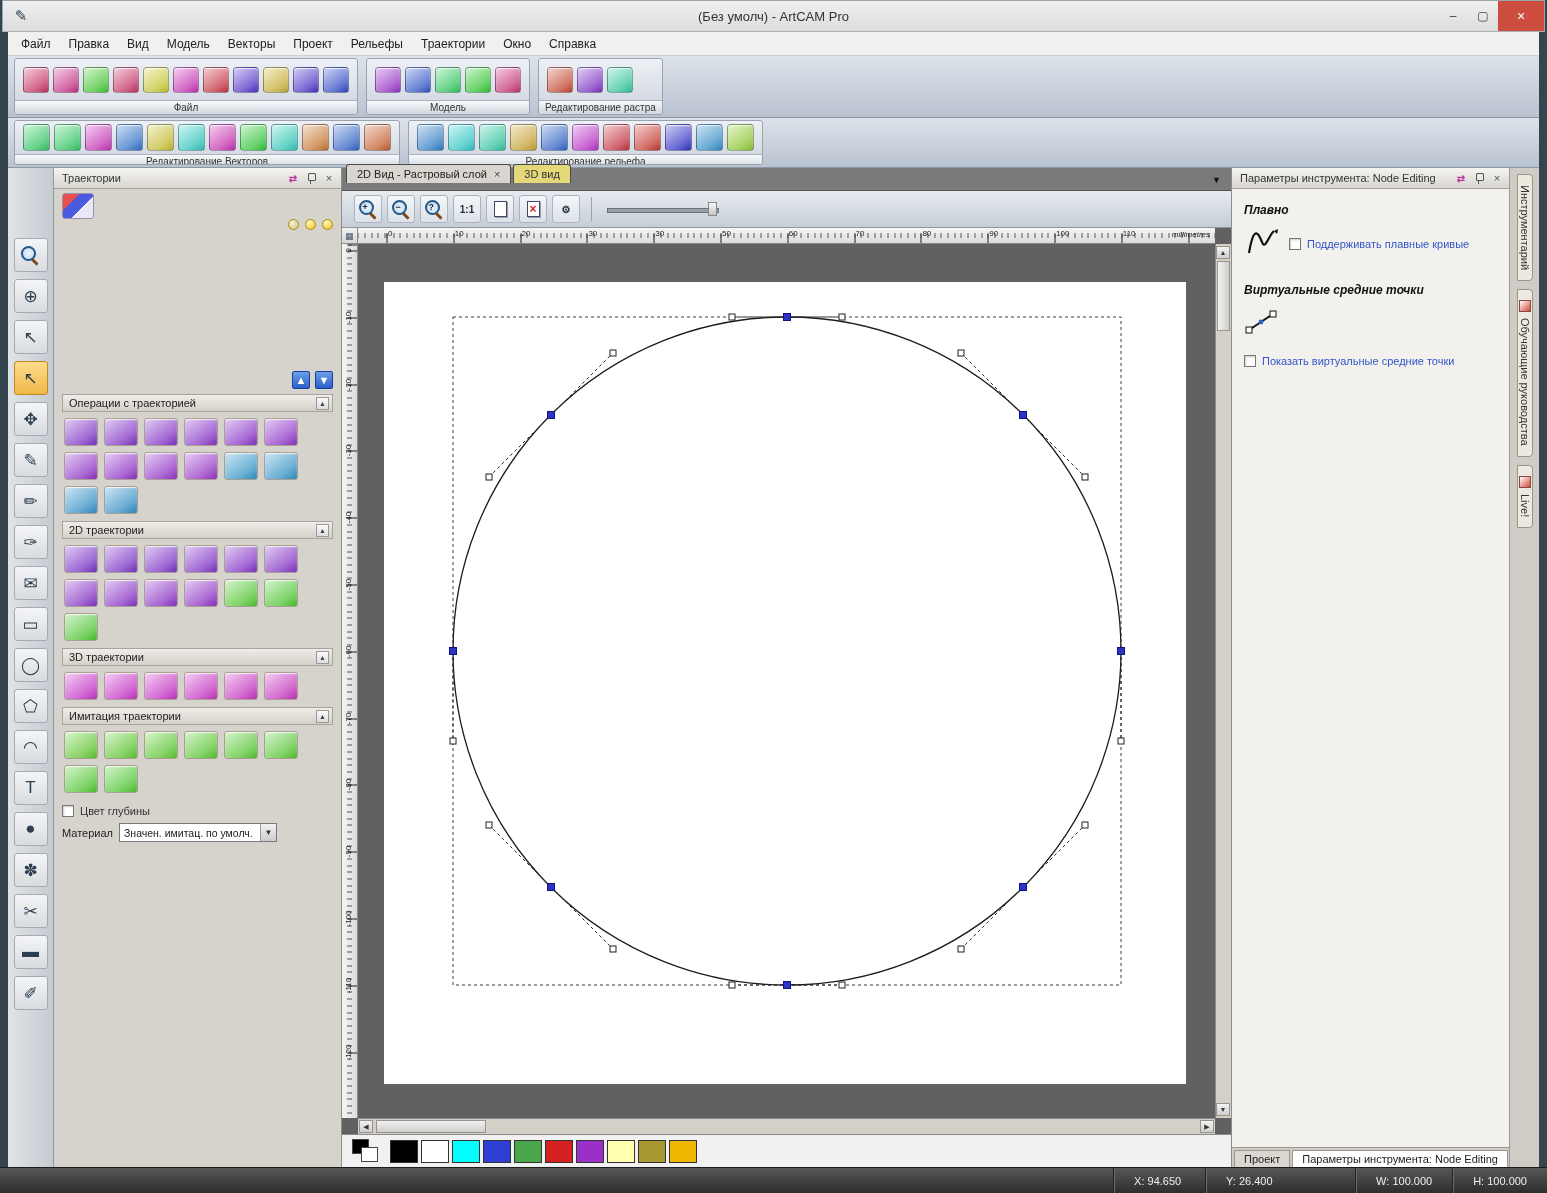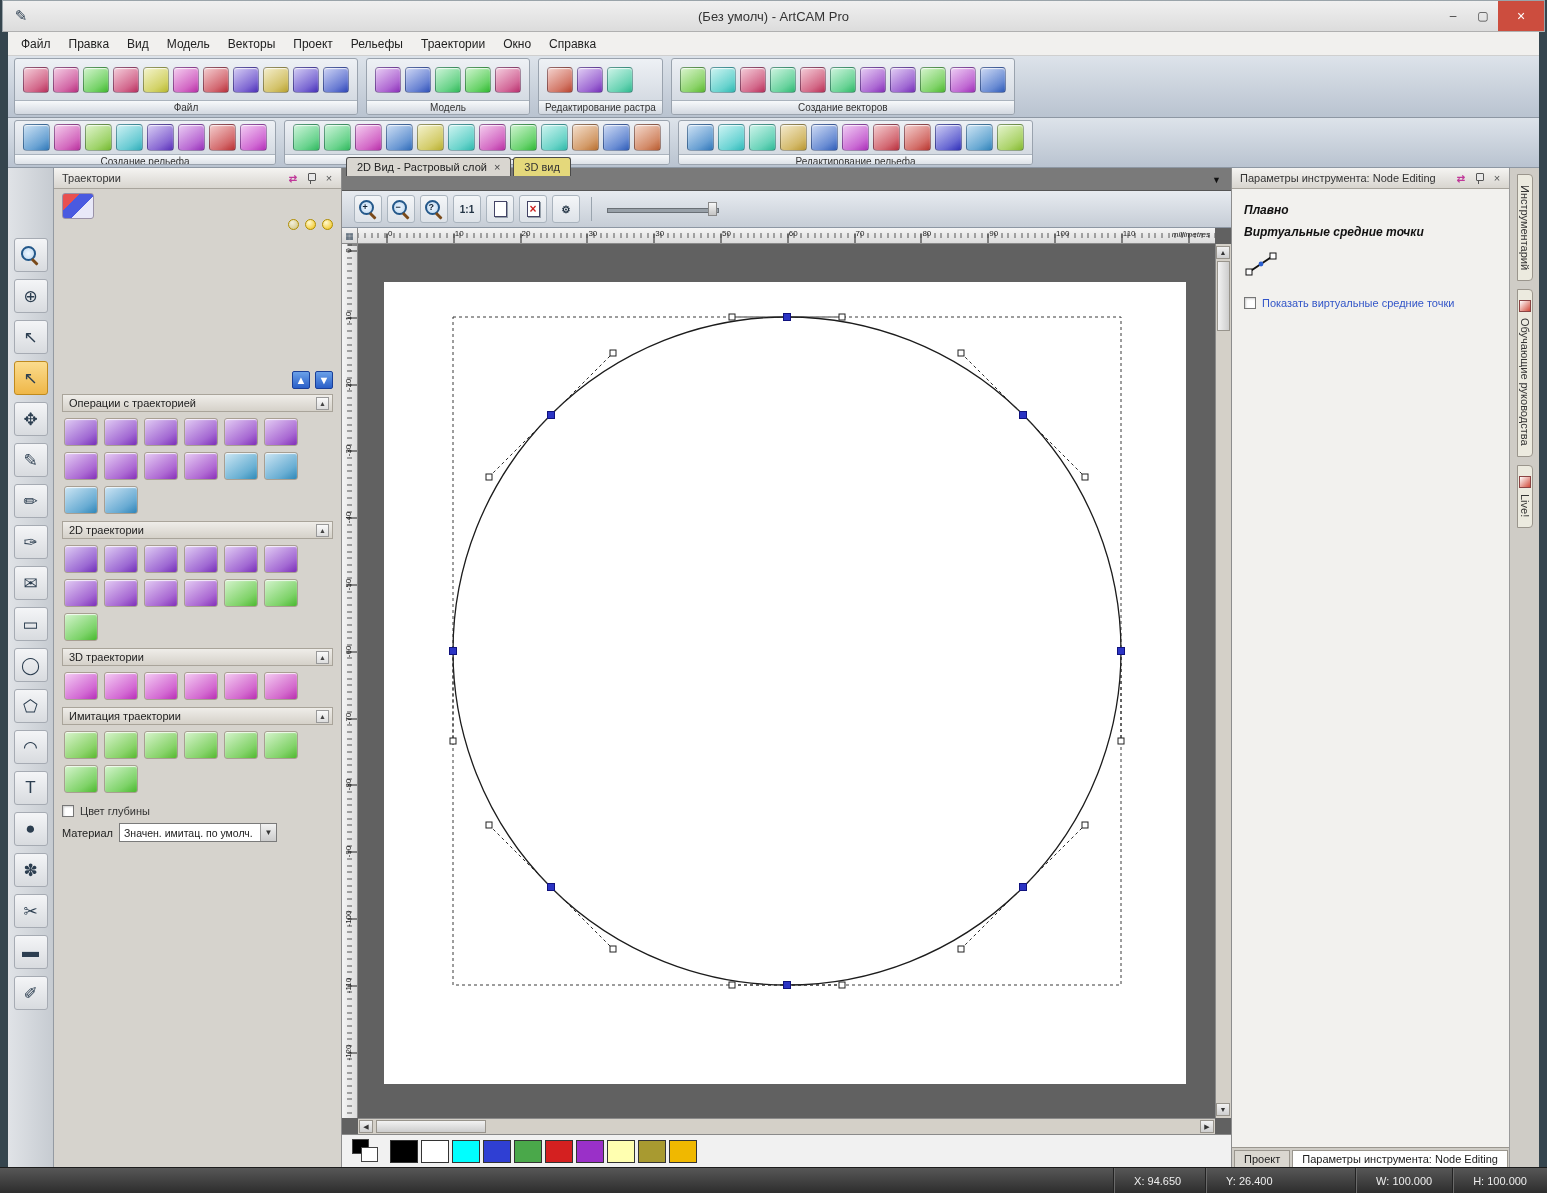--- a/index.html
+++ b/index.html
@@ -61,21 +61,21 @@
 .picon{width:34px;height:28px;border:1px solid #a89f92;border-radius:3px;box-shadow:inset 0 1px 1px rgba(255,255,255,.8)}
 .chkrow{display:flex;align-items:center;gap:6px;margin:10px 0 6px;font-size:11px;color:#333}
 .chk{width:12px;height:12px;background:#fff;border:1px solid #767676;box-shadow:inset 1px 1px 2px rgba(0,0,0,.2);flex:0 0 auto}
 .matrow{display:flex;align-items:center;gap:6px;font-size:11px;color:#222}
 .select{width:158px;height:19px;background:#fff;border:1px solid #7a7a7a;display:flex;align-items:center}
 .selval{flex:1;padding:0 4px;font-size:10.5px;white-space:nowrap;overflow:hidden}
 .selbtn{width:16px;height:100%;background:linear-gradient(#f2f2f2,#cccccc);border-left:1px solid #9a9a9a;font-size:8px;display:flex;align-items:center;justify-content:center;color:#333}
 
 
 .center{flex:1;display:flex;flex-direction:column;min-width:0;background:#6b6b6b}
-.tabbar{height:23px;background:#7a7a7a;border-bottom:1px solid #555;display:flex;align-items:flex-end;padding:2px 4px 14px;position:relative;flex:0 0 auto}
+.tabbar{height:23px;background:#7a7a7a;border-bottom:1px solid #555;display:flex;align-items:flex-end;padding:2px 4px 7px;position:relative;flex:0 0 auto}
 .vtab{display:flex;align-items:center;gap:7px;padding:3px 10px;font-size:11px;border:1px solid #4a4a4a;border-bottom:none;border-radius:3px 3px 0 0}
 .vtab.active{background:#d9d6d0;color:#222}
 .vtab.alt{background:#e4d87b;color:#333;margin-left:2px}
 .tabclose{font-size:11px;color:#444;line-height:1}
 .tablist{position:absolute;right:10px;top:7px;color:#111;font-size:9px}
 .viewbar{height:37px;background:linear-gradient(#e7ebf0,#c6cdd6);border-bottom:1px solid #8d97a3;display:flex;align-items:center;gap:5px;padding:0 12px;flex:0 0 auto}
 .vicon{width:28px;height:28px;border:1px solid #aab4be;border-radius:3px;background:linear-gradient(#f4f6f8,#dde2e8);display:flex;align-items:center;justify-content:center;font-size:10px;font-weight:bold;color:#234}
 .mag{position:relative;width:21px;height:21px;font-size:9px;font-weight:bold;color:#123}
 .mag::before{content:'';position:absolute;left:1px;top:1px;width:11px;height:11px;border:2px solid #24588a;border-radius:50%;background:radial-gradient(#eef6ff,#bdd7ee)}
 .mag::after{content:'';position:absolute;left:13px;top:13px;width:8px;height:3px;background:#7a4a1a;border-radius:1px;transform:rotate(45deg);transform-origin:0 0}
@@ -198,51 +198,22 @@
         <div class="tlabel">Модель</div>
       </div>
       <div class="tgroup">
         <div class="ticons">
           <div class="ticon" style="background: linear-gradient(145deg, rgb(244, 210, 205) 0%, rgb(211, 121, 105) 70%, rgb(184, 67, 46) 100%);"></div>
           <div class="ticon" style="background: linear-gradient(145deg, rgb(224, 205, 244) 0%, rgb(158, 105, 211) 70%, rgb(115, 46, 184) 100%);"></div>
           <div class="ticon" style="background: linear-gradient(145deg, rgb(205, 244, 232) 0%, rgb(105, 211, 179) 70%, rgb(46, 184, 142) 100%);"></div>
         </div>
         <div class="tlabel">Редактирование растра</div>
       </div>
-      <div class="tgroup">
-        <div class="ticons">
-          <div class="ticon" style="background: linear-gradient(145deg, rgb(217, 244, 205) 0%, rgb(139, 211, 105) 70%, rgb(90, 184, 46) 100%);"></div>
-          <div class="ticon" style="background: linear-gradient(145deg, rgb(205, 244, 242) 0%, rgb(105, 211, 206) 70%, rgb(46, 184, 177) 100%);"></div>
-          <div class="ticon" style="background: linear-gradient(145deg, rgb(244, 205, 217) 0%, rgb(211, 105, 139) 70%, rgb(184, 46, 90) 100%);"></div>
-          <div class="ticon" style="background: linear-gradient(145deg, rgb(205, 244, 224) 0%, rgb(105, 211, 158) 70%, rgb(46, 184, 115) 100%);"></div>
-          <div class="ticon" style="background: linear-gradient(145deg, rgb(244, 205, 216) 0%, rgb(211, 105, 135) 70%, rgb(184, 46, 85) 100%);"></div>
-          <div class="ticon" style="background: linear-gradient(145deg, rgb(205, 244, 221) 0%, rgb(105, 211, 149) 70%, rgb(46, 184, 103) 100%);"></div>
-          <div class="ticon" style="background: linear-gradient(145deg, rgb(230, 205, 244) 0%, rgb(172, 105, 211) 70%, rgb(133, 46, 184) 100%);"></div>
-          <div class="ticon" style="background: linear-gradient(145deg, rgb(225, 205, 244) 0%, rgb(160, 105, 211) 70%, rgb(117, 46, 184) 100%);"></div>
-          <div class="ticon" style="background: linear-gradient(145deg, rgb(213, 244, 205) 0%, rgb(128, 211, 105) 70%, rgb(76, 184, 46) 100%);"></div>
-          <div class="ticon" style="background: linear-gradient(145deg, rgb(237, 205, 244) 0%, rgb(192, 105, 211) 70%, rgb(158, 46, 184) 100%);"></div>
-          <div class="ticon" style="background: linear-gradient(145deg, rgb(205, 217, 244) 0%, rgb(105, 139, 211) 70%, rgb(46, 90, 184) 100%);"></div>
-        </div>
-        <div class="tlabel">Создание векторов</div>
-      </div>
     </div>
   <div class="tbrow row2">
-      <div class="tgroup">
-        <div class="ticons">
-          <div class="ticon" style="background: linear-gradient(145deg, rgb(205, 226, 244) 0%, rgb(105, 162, 211) 70%, rgb(46, 119, 184) 100%);"></div>
-          <div class="ticon" style="background: linear-gradient(145deg, rgb(244, 205, 236) 0%, rgb(211, 105, 190) 70%, rgb(184, 46, 156) 100%);"></div>
-          <div class="ticon" style="background: linear-gradient(145deg, rgb(224, 244, 205) 0%, rgb(158, 211, 105) 70%, rgb(115, 184, 46) 100%);"></div>
-          <div class="ticon" style="background: linear-gradient(145deg, rgb(205, 241, 244) 0%, rgb(105, 203, 211) 70%, rgb(46, 172, 184) 100%);"></div>
-          <div class="ticon" style="background: linear-gradient(145deg, rgb(216, 205, 244) 0%, rgb(137, 105, 211) 70%, rgb(87, 46, 184) 100%);"></div>
-          <div class="ticon" style="background: linear-gradient(145deg, rgb(234, 205, 244) 0%, rgb(185, 105, 211) 70%, rgb(149, 46, 184) 100%);"></div>
-          <div class="ticon" style="background: linear-gradient(145deg, rgb(244, 205, 205) 0%, rgb(211, 105, 107) 70%, rgb(184, 46, 48) 100%);"></div>
-          <div class="ticon" style="background: linear-gradient(145deg, rgb(243, 205, 244) 0%, rgb(208, 105, 211) 70%, rgb(179, 46, 184) 100%);"></div>
-        </div>
-        <div class="tlabel">Создание рельефа</div>
-      </div>
       <div class="tgroup">
         <div class="ticons">
           <div class="ticon" style="background: linear-gradient(145deg, rgb(205, 244, 218) 0%, rgb(105, 211, 142) 70%, rgb(46, 184, 94) 100%);"></div>
           <div class="ticon" style="background: linear-gradient(145deg, rgb(205, 244, 218) 0%, rgb(105, 211, 140) 70%, rgb(46, 184, 92) 100%);"></div>
           <div class="ticon" style="background: linear-gradient(145deg, rgb(244, 205, 240) 0%, rgb(211, 105, 199) 70%, rgb(184, 46, 168) 100%);"></div>
           <div class="ticon" style="background: linear-gradient(145deg, rgb(205, 222, 244) 0%, rgb(105, 151, 211) 70%, rgb(46, 106, 184) 100%);"></div>
           <div class="ticon" style="background: linear-gradient(145deg, rgb(244, 242, 205) 0%, rgb(211, 204, 105) 70%, rgb(184, 174, 46) 100%);"></div>
           <div class="ticon" style="background: linear-gradient(145deg, rgb(205, 244, 241) 0%, rgb(105, 211, 203) 70%, rgb(46, 184, 172) 100%);"></div>
           <div class="ticon" style="background: linear-gradient(145deg, rgb(244, 205, 238) 0%, rgb(211, 105, 195) 70%, rgb(184, 46, 163) 100%);"></div>
           <div class="ticon" style="background: linear-gradient(145deg, rgb(205, 244, 206) 0%, rgb(105, 211, 110) 70%, rgb(46, 184, 53) 100%);"></div>
@@ -561,20 +532,32 @@
       <div class="phead">
         <span class="ptitle">Параметры инструмента: Node Editing</span>
         <span class="phicons">
           <span class="hicon swapglyph">⇄</span>
           <span class="hicon pinicon"></span>
           <span class="hicon">×</span>
         </span>
       </div>
       <div class="rcontent">
         <div class="rhead">Плавно</div>
+        <div class="optrow">
+          <span class="opticon">
+            <svg width="38" height="34" viewBox="0 0 38 34">
+                <path d="M5,28 C9,4 13,4 18,17 C21,26 25,10 30,6" stroke="#111" fill="none" stroke-width="2.2"></path>
+                <path d="M30,6 l4,-2 l-1,5 z" fill="#111"></path>
+              </svg>
+          </span>
+          <span class="chkpair">
+            <span class="chk"></span>
+            <span class="optlabel">Поддерживать плавные кривые</span>
+          </span>
+        </div>
         <div class="rhead">Виртуальные средние точки</div>
         <div class="iconblock">
           <svg width="36" height="32" viewBox="0 0 36 32">
               <line x1="5" y1="25" x2="29" y2="9" stroke="#111" stroke-width="2"></line>
               <rect x="2" y="22" width="6" height="6" fill="#fff" stroke="#111"></rect>
               <rect x="26" y="6" width="6" height="6" fill="#fff" stroke="#111"></rect>
               <circle cx="17" cy="17" r="2.4" fill="#2b5fd0"></circle>
             </svg>
         </div>
         <div class="chkpair">

